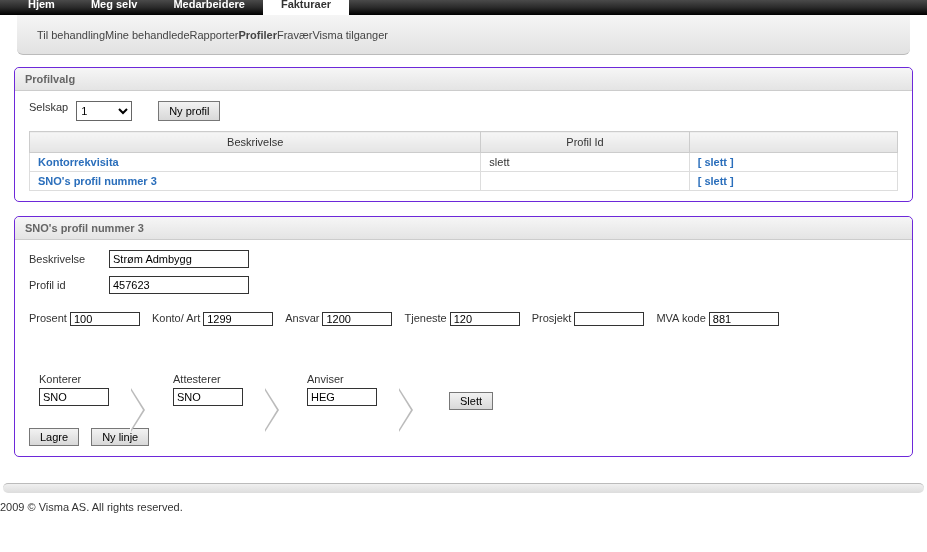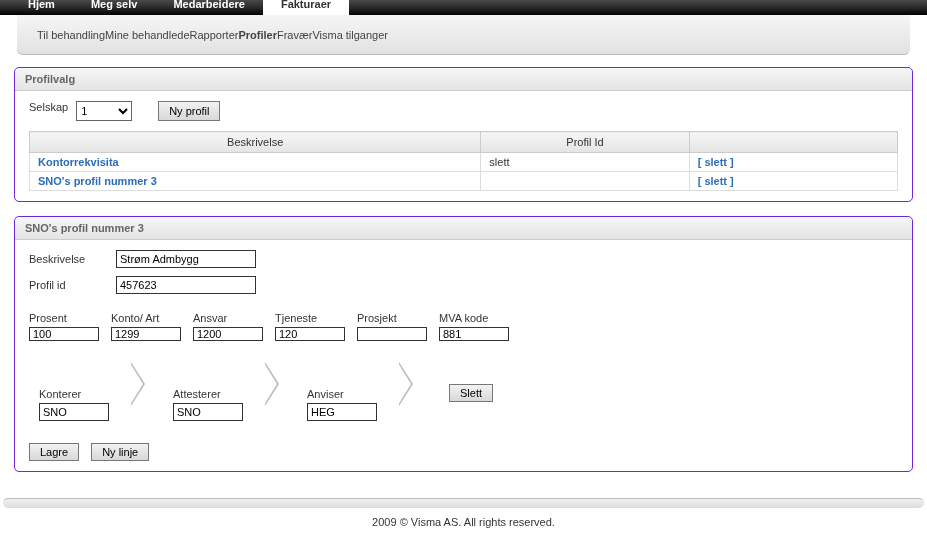--- a/index.html
+++ b/index.html
@@ -102,32 +102,32 @@
     padding: 3px 8px;
     font-size: 11px;
   }
   .link { color: #2a6ebb; cursor: pointer; font-weight: bold; }
   .field-grid {
     display: flex;
     gap: 12px;
     margin-bottom: 12px;
     flex-wrap: wrap;
   }
-  .field-col { display: flex; flex-direction: column; gap: 3px; }
+  .field-col { display: flex; flex-direction: row; gap: 3px; }
   .field-col input {
     width: 70px;
     border: 1px solid #333;
     font-size: 11px;
     padding: 1px 3px;
     height: 14px;
     font-family: inherit;
   }
   .chevron-row {
     display: flex;
-    align-items: flex-start;
+    align-items: flex-end;
     gap: 16px;
     margin-bottom: 18px;
     margin-top: 43px;
   }
   .chev-block {
     position: relative;
     padding: 4px 10px 4px 10px;
     display: flex;
     flex-direction: column;
     gap: 3px;
@@ -163,29 +163,29 @@
     border-left: 13px solid #fff;
   }
   .footer-bar {
     background: linear-gradient(to bottom, #f0f0f0, #ddd);
     border-top: 1px solid #bbb;
     border-radius: 6px;
     margin: 0 3px;
     height: 10px;
   }
   .copyright {
-    text-align: center;
+    text-align: left;
     font-size: 11px;
     color: #333;
     padding: 8px 0;
   }
   .form-pair { display:flex; align-items:center; gap:10px; margin-bottom:8px;}
   .form-pair label{ width:70px;}
   .form-pair input{
-    width:140px; border:1px solid #333; font-size:11px; padding:1px 3px; height:18px; font-family:inherit;margin-left:7px;
+    width:140px; border:1px solid #333; font-size:11px; padding:1px 3px; height:18px; font-family:inherit;
   }
   .btn-row{ display:flex; gap:12px; }
   .slett-inline{ margin-left:30px; }
 </style>
 </head>
 <body>
 
 <div class="main-tabs">
   <div class="main-tab">Hjem</div>
   <div class="main-tab">Meg selv</div>

